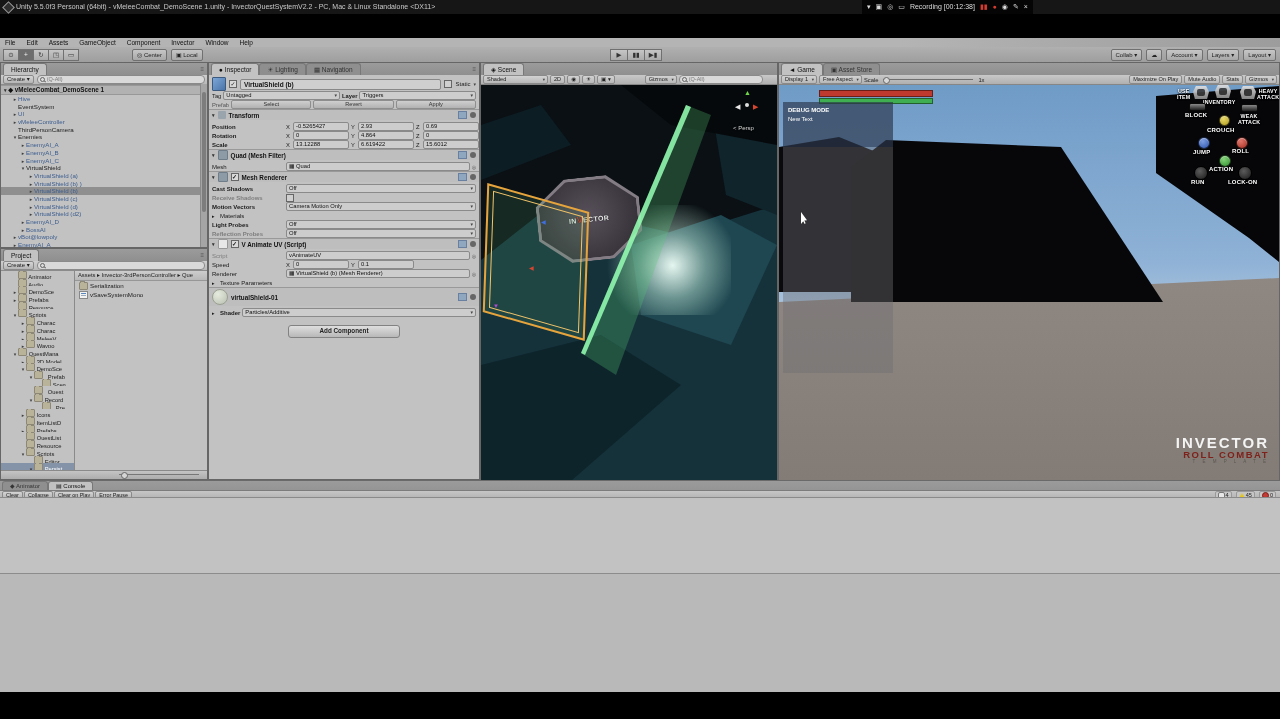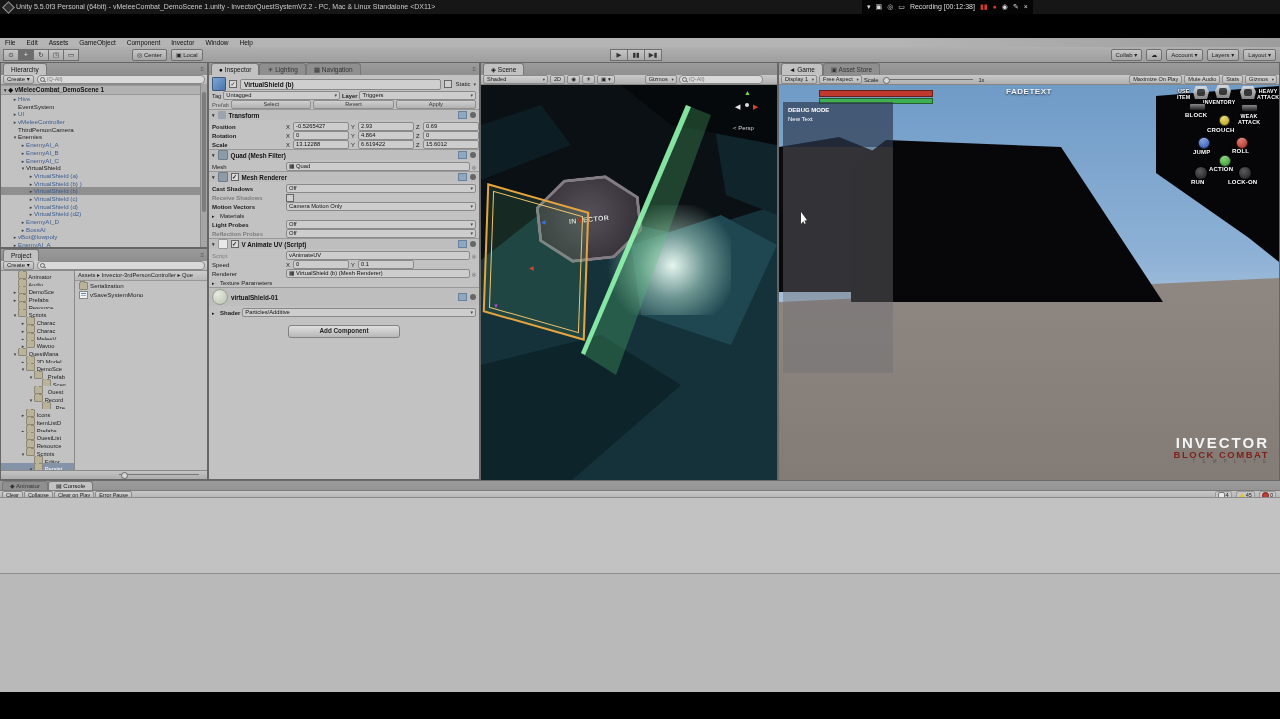--- a/index.html
+++ b/index.html
@@ -609,21 +609,20 @@
       <span class="vb-btn">Mute Audio</span>
       <span class="vb-btn">Stats</span>
       <span class="vb-field">Gizmos</span>
     </div>
     <div id="game-art">
       <div class="gpoly" style="clip-path:polygon(0px 217px,500px 193px,500px 396px,0px 396px);background:linear-gradient(#9a938d,#837c76);"></div>
       <div class="gpoly" style="clip-path:polygon(0px 62px,60px 52px,122px 77px,122px 207px,0px 207px);background:#0a0a0d;"></div>
       <div class="gpoly" style="clip-path:polygon(72px 217px,72px 82px,107px 55px,282px 62px,384px 217px);background:#07070a;"></div>
       <div class="gpoly" style="clip-path:polygon(377px 11px,500px 1px,500px 177px,470px 153px,377px 88px);background:#060609;"></div>
 
-      <span id="fadetext">FADETEXT</span>
       <span class="hbar" style="left:40px;top:5px;width:112px;background:#c0392f;"></span>
       <span class="hbar" style="left:40px;top:13px;width:112px;height:4px;background:#3fae52;"></span>
       <div id="debugbox">
         <div>DEBUG MODE</div>
         <div style="font-weight:normal">New Text</div>
       </div>
       <div id="debugbox2"></div>
 
       <span class="trig" style="left:414px;top:1px;"></span>
       <span class="hud-label pre" style="left:398px;top:3px;">USE
@@ -646,21 +645,21 @@
       <span class="hud-label" style="left:453px;top:63px;font-size:6px;">ROLL</span>
       <span class="hbtn b-green" style="left:440px;top:70px;width:10px;height:10px;"></span>
       <span class="hud-label" style="left:430px;top:81px;font-size:6px;">ACTION</span>
       <span class="stick" style="left:415px;top:81px;"></span>
       <span class="hud-label" style="left:412px;top:94px;font-size:6px;">RUN</span>
       <span class="stick" style="left:459px;top:81px;"></span>
       <span class="hud-label" style="left:449px;top:94px;font-size:6px;">LOCK-ON</span>
 
       <div id="gamelogo">
         <div class="l1">INVECTOR</div>
-        <div class="l2">BLOCK COMBAT</div>
+        <div class="l2">ROLL COMBAT</div>
         <div class="l3">T E M P L A T E</div>
       </div>
       <div id="cursor"></div>
     </div>
   </div>
 
   <div id="bottombar" class="abs">
     <div id="btabs">
       <span class="tab">◆ <span>Animator</span></span>
       <span class="tab active">▤ <span>Console</span></span>

